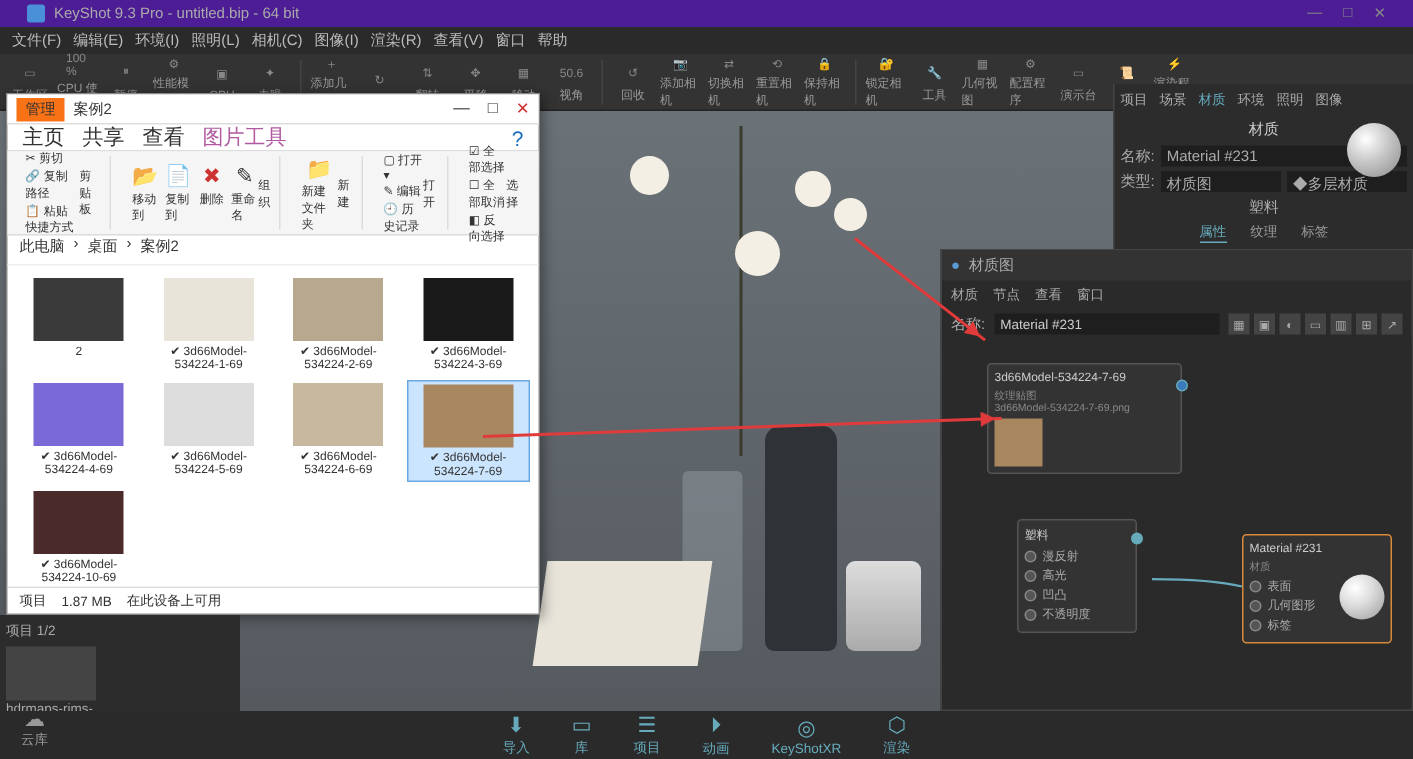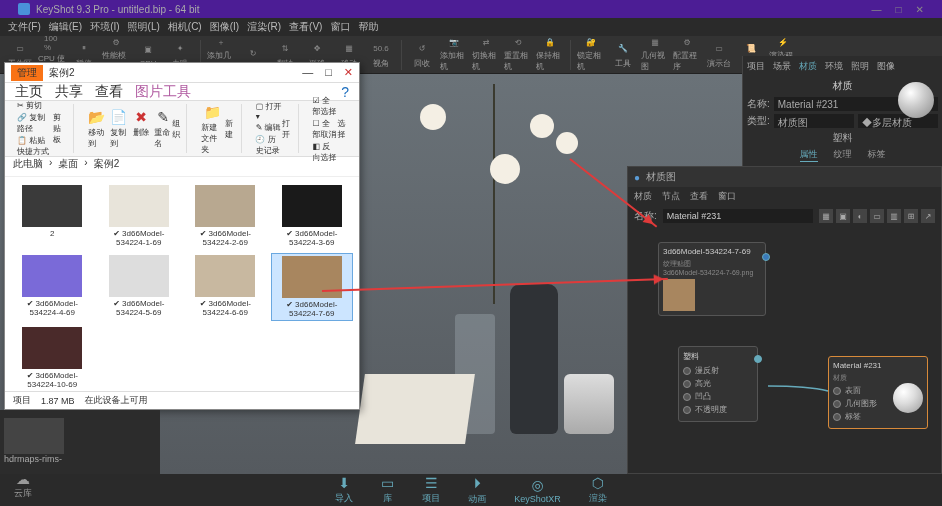--- a/index.html
+++ b/index.html
@@ -33,21 +33,21 @@
 
 .nodepanel{position:absolute;right:0;top:166px;width:315px;bottom:32px;background:#2a2a2a;border:1px solid #444}
 .np-title{background:#333;padding:3px 6px;display:flex;align-items:center;gap:6px}
 .np-menu{padding:3px 6px;display:flex;gap:10px;font-size:9px}
 .np-name{padding:3px 6px;display:flex;gap:6px;align-items:center}
 .np-name input{background:#1e1e1e;border:none;color:#ccc;padding:2px 4px;flex:1;font-size:9px}
 .np-icons{margin-left:auto;display:flex;gap:3px}
 .np-icons span{width:14px;height:14px;background:#444;display:flex;align-items:center;justify-content:center;font-size:8px}
 .np-canvas{position:relative;height:calc(100% - 60px);background:#2a2a2a}
 .node{position:absolute;background:#333;border:1px solid #555;border-radius:3px;padding:4px;font-size:8px}
-.node.tex{left:30px;top:16px;width:108px}
+.node.tex{left:30px;top:16px;width:130px}
 .node.plastic{left:50px;top:120px;width:80px}
 .node.mat{left:200px;top:130px;width:100px;border-color:#d88a3a}
 .node .hdr{color:#ccc;margin-bottom:3px}
 .node .sub{color:#888;font-size:7px}
 .thumb{width:32px;height:32px;background:#a8865f;margin-top:3px}
 .dot{width:8px;height:8px;border-radius:50%;background:#3a7aba;border:1px solid #6ab;position:absolute}
 .port{display:flex;align-items:center;gap:4px;margin:2px 0}
 .port::before{content:"";width:6px;height:6px;border-radius:50%;background:#555;border:1px solid #888}
 .sphere2{width:30px;height:30px;border-radius:50%;background:radial-gradient(circle at 35% 30%,#fff,#ddd 40%,#999);float:right}
 
@@ -416,20 +416,21 @@
       </div>
     </div>
   <div class="statusbar">
     <span>项目</span>
     <span>1.87 MB</span>
     <span>在此设备上可用</span>
   </div>
 </div>
 
 <div class="leftstrip">
+  <div>项目 1/2</div>
   <div style="width:60px;height:36px;background:#444;margin-top:4px"></div>
   <div>hdrmaps-rims-</div>
 </div>
 
 <div class="arrow" style="left:322px;top:290px;width:346px;transform:rotate(-2deg)"></div>
 <div class="arrow" style="left:570px;top:158px;width:110px;transform:rotate(38deg)"></div>
 
 <div class="bottombar">
   <div class="bbtn">
       <span class="ico">⬇</span>

